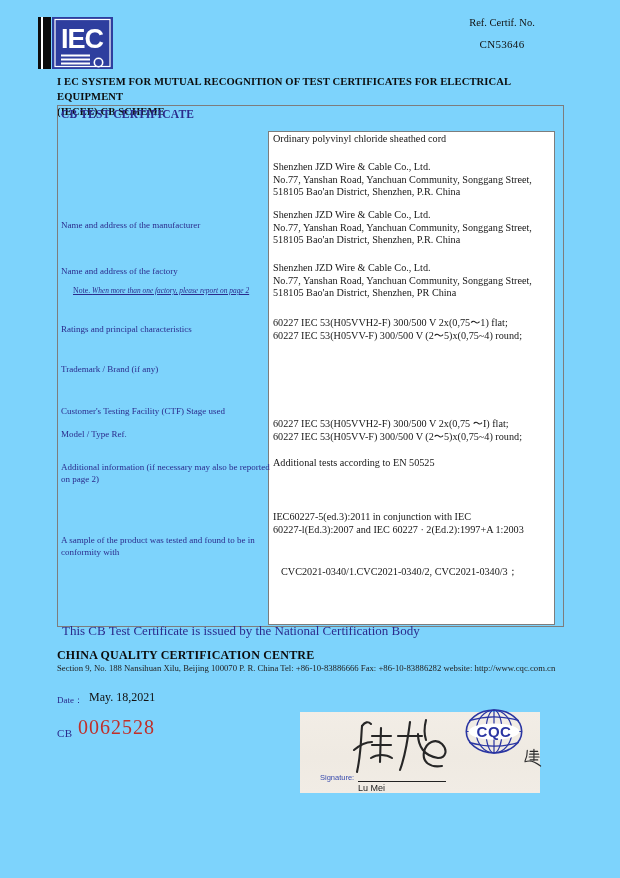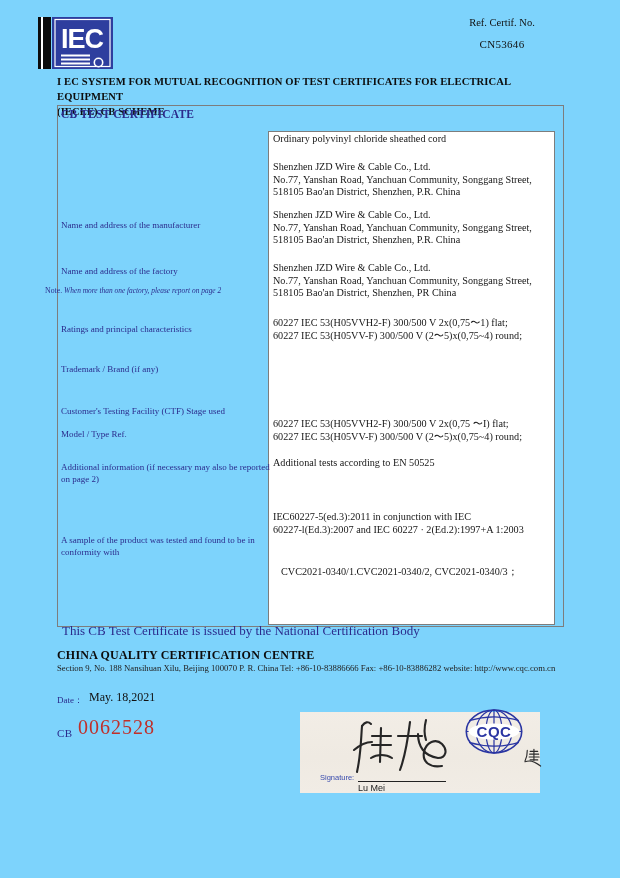--- a/index.html
+++ b/index.html
@@ -15,21 +15,21 @@
   .ref-label{font-size:10.5px;color:#111;}
   .ref-no{margin-top:10px;font-size:11px;color:#111;letter-spacing:.3px;}
   .scheme{position:absolute;left:57px;top:74px;width:510px;font-weight:bold;font-size:10.6px;line-height:15px;color:#0d0d0d;letter-spacing:.1px;}
   .scheme .ln{display:block;}
   
   .outer-box{position:absolute;left:57px;top:105px;width:505px;height:520px;border:1px solid var(--border);}
   .inner-box{position:absolute;left:268px;top:131px;width:285px;height:492px;border:1px solid var(--border);background:#fff;}
   .cb-title{position:absolute;left:61px;top:108px;font-size:11.5px;font-weight:bold;color:var(--blue);letter-spacing:.2px;}
   .lbl{position:absolute;left:61px;width:212px;color:var(--blue);font-size:9px;line-height:11.5px;}
   .lbl .ln{display:block;}
-  .note{position:absolute;left:45px;top:286px;color:var(--blue);font-size:7.8px;}
+  .note{position:absolute;left:73px;top:286px;color:var(--blue);font-size:7.8px;text-decoration:underline;}
   .note i{font-size:7.4px;}
   .val{position:absolute;left:273px;width:276px;color:#161616;font-size:10.2px;line-height:12.7px;}
   .val .ln{display:block;}
   #r0{top:134px} #r1{top:174px} #r2{top:220px} #r3{top:266px}
   #r4{top:324px} #r5{top:364px} #r6{top:406px} #r7{top:429px}
   #r8{top:462px} #r9{top:535px} #r10{top:579px}
   #v0{top:133px} #v1{top:161px} #v2{top:209px} #v3{top:262px}
   #v4{top:317px} #v7{top:418px} #v8{top:457px} #v9{top:511px}
   #v10{top:566px;left:281px}
   .issued{position:absolute;left:62px;top:623px;color:var(--blue);font-size:13px;}

